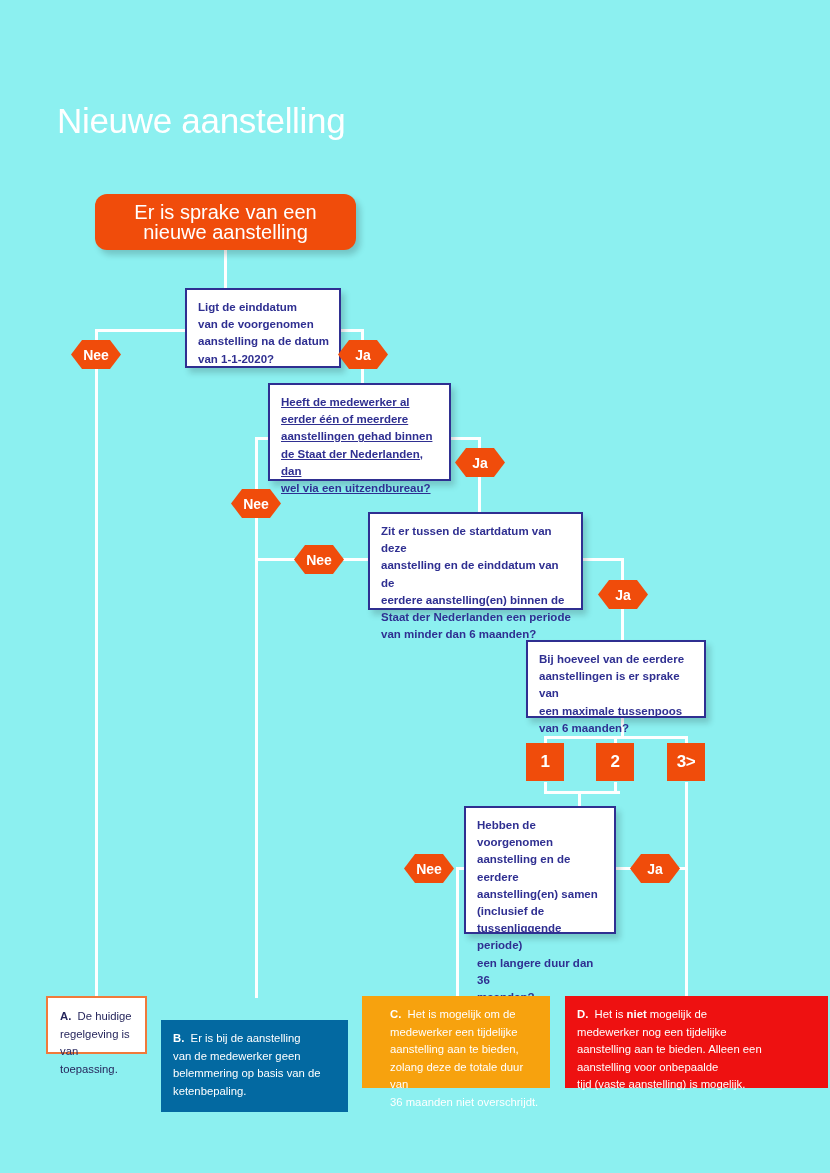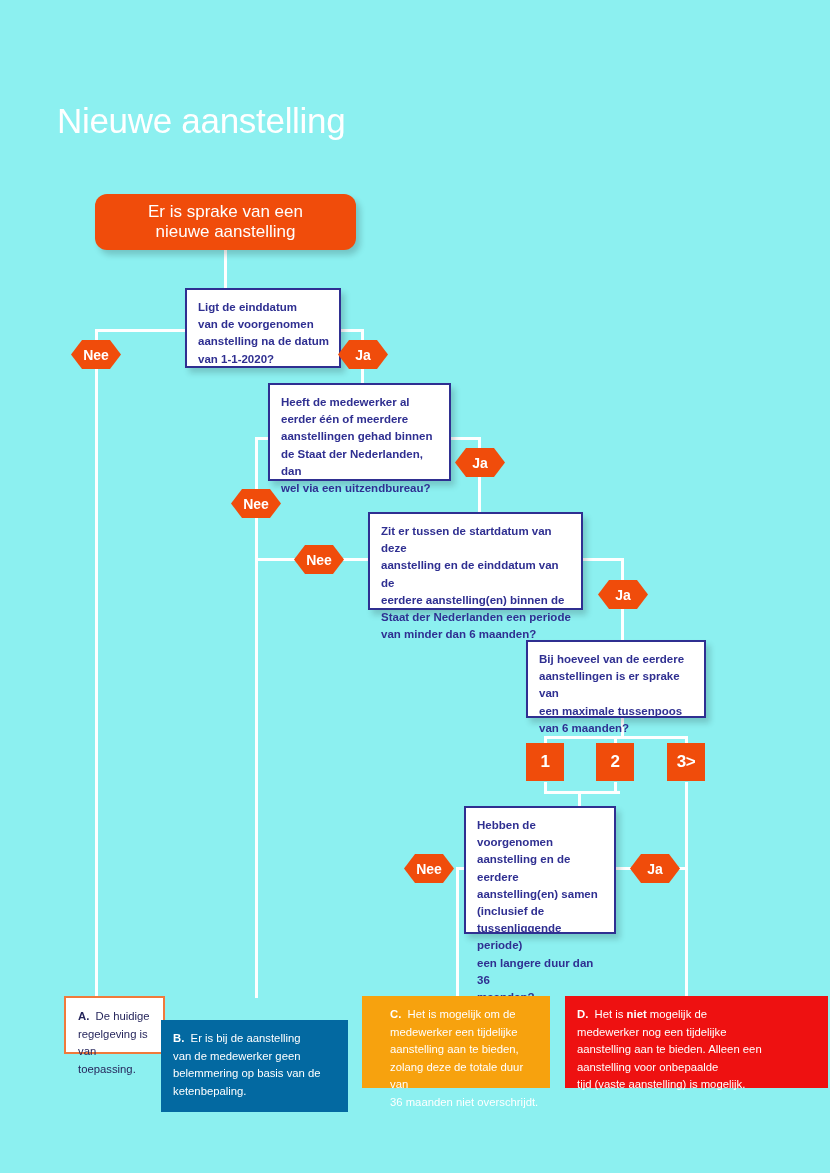--- a/index.html
+++ b/index.html
@@ -38,21 +38,21 @@
     left: 95px; top: 194px;
     width: 261px; height: 56px;
     background: #f04c0b;
     border-radius: 12px;
     box-shadow: 4px 5px 6px rgba(0,0,0,0.18);
     display: flex;
     align-items: center;
     justify-content: center;
     text-align: center;
     color: #ffffff;
-    font-size: 17px;
+    font-size: 20px;
     line-height: 20px;
     padding: 0 10px;
     white-space: pre-line;
   }
 
   
   .qbox {
     position: absolute;
     background: #ffffff;
     border: 2px solid #2f2f91;
@@ -109,21 +109,20 @@
     font-size: 11.3px;
     line-height: 17.6px;
     padding: 10px 11px 9px 12px;
     white-space: pre-line;
   }
   .outcome .tag { font-weight: 700; }
   .outcome-a {
     background: #ffffff;
     border: 2px solid #f07a3b;
     color: #26265c;
-    margin-left: 18px;
   }
   .outcome-b { background: #0369a1; color: #ffffff; margin-top: 24px; }
   .outcome-c { background: #f7a20e; color: #ffffff; }
   .outcome-d { background: #ee1111; color: #ffffff; }
   .outcome b { font-weight: 700; }
 </style>
 </head>
 <body>
 
 <div id="stage">
@@ -175,21 +174,21 @@
 van 1-1-2020?</div>
   <div class="diamond" style="left:71px; top:340px;">
     <span class="shape"></span>
     <span class="dlabel">Nee</span>
   </div>
   <div class="diamond" style="left:338px; top:340px;">
     <span class="shape"></span>
     <span class="dlabel">Ja</span>
   </div>
 
-  <div class="qbox" style="left:268px; top:383px; width:183px; height:98px;">Heeft de medewerker al
+  <div class="qbox" style="left:268px; top:383px; width:183px; height:98px;text-decoration:underline;">Heeft de medewerker al
 eerder één of meerdere
 aanstellingen gehad binnen
 de Staat der Nederlanden, dan
 wel via een uitzendbureau?</div>
   <div class="diamond" style="left:231px; top:489px;">
     <span class="shape"></span>
     <span class="dlabel">Nee</span>
   </div>
   <div class="diamond" style="left:455px; top:448px;">
     <span class="shape"></span>

